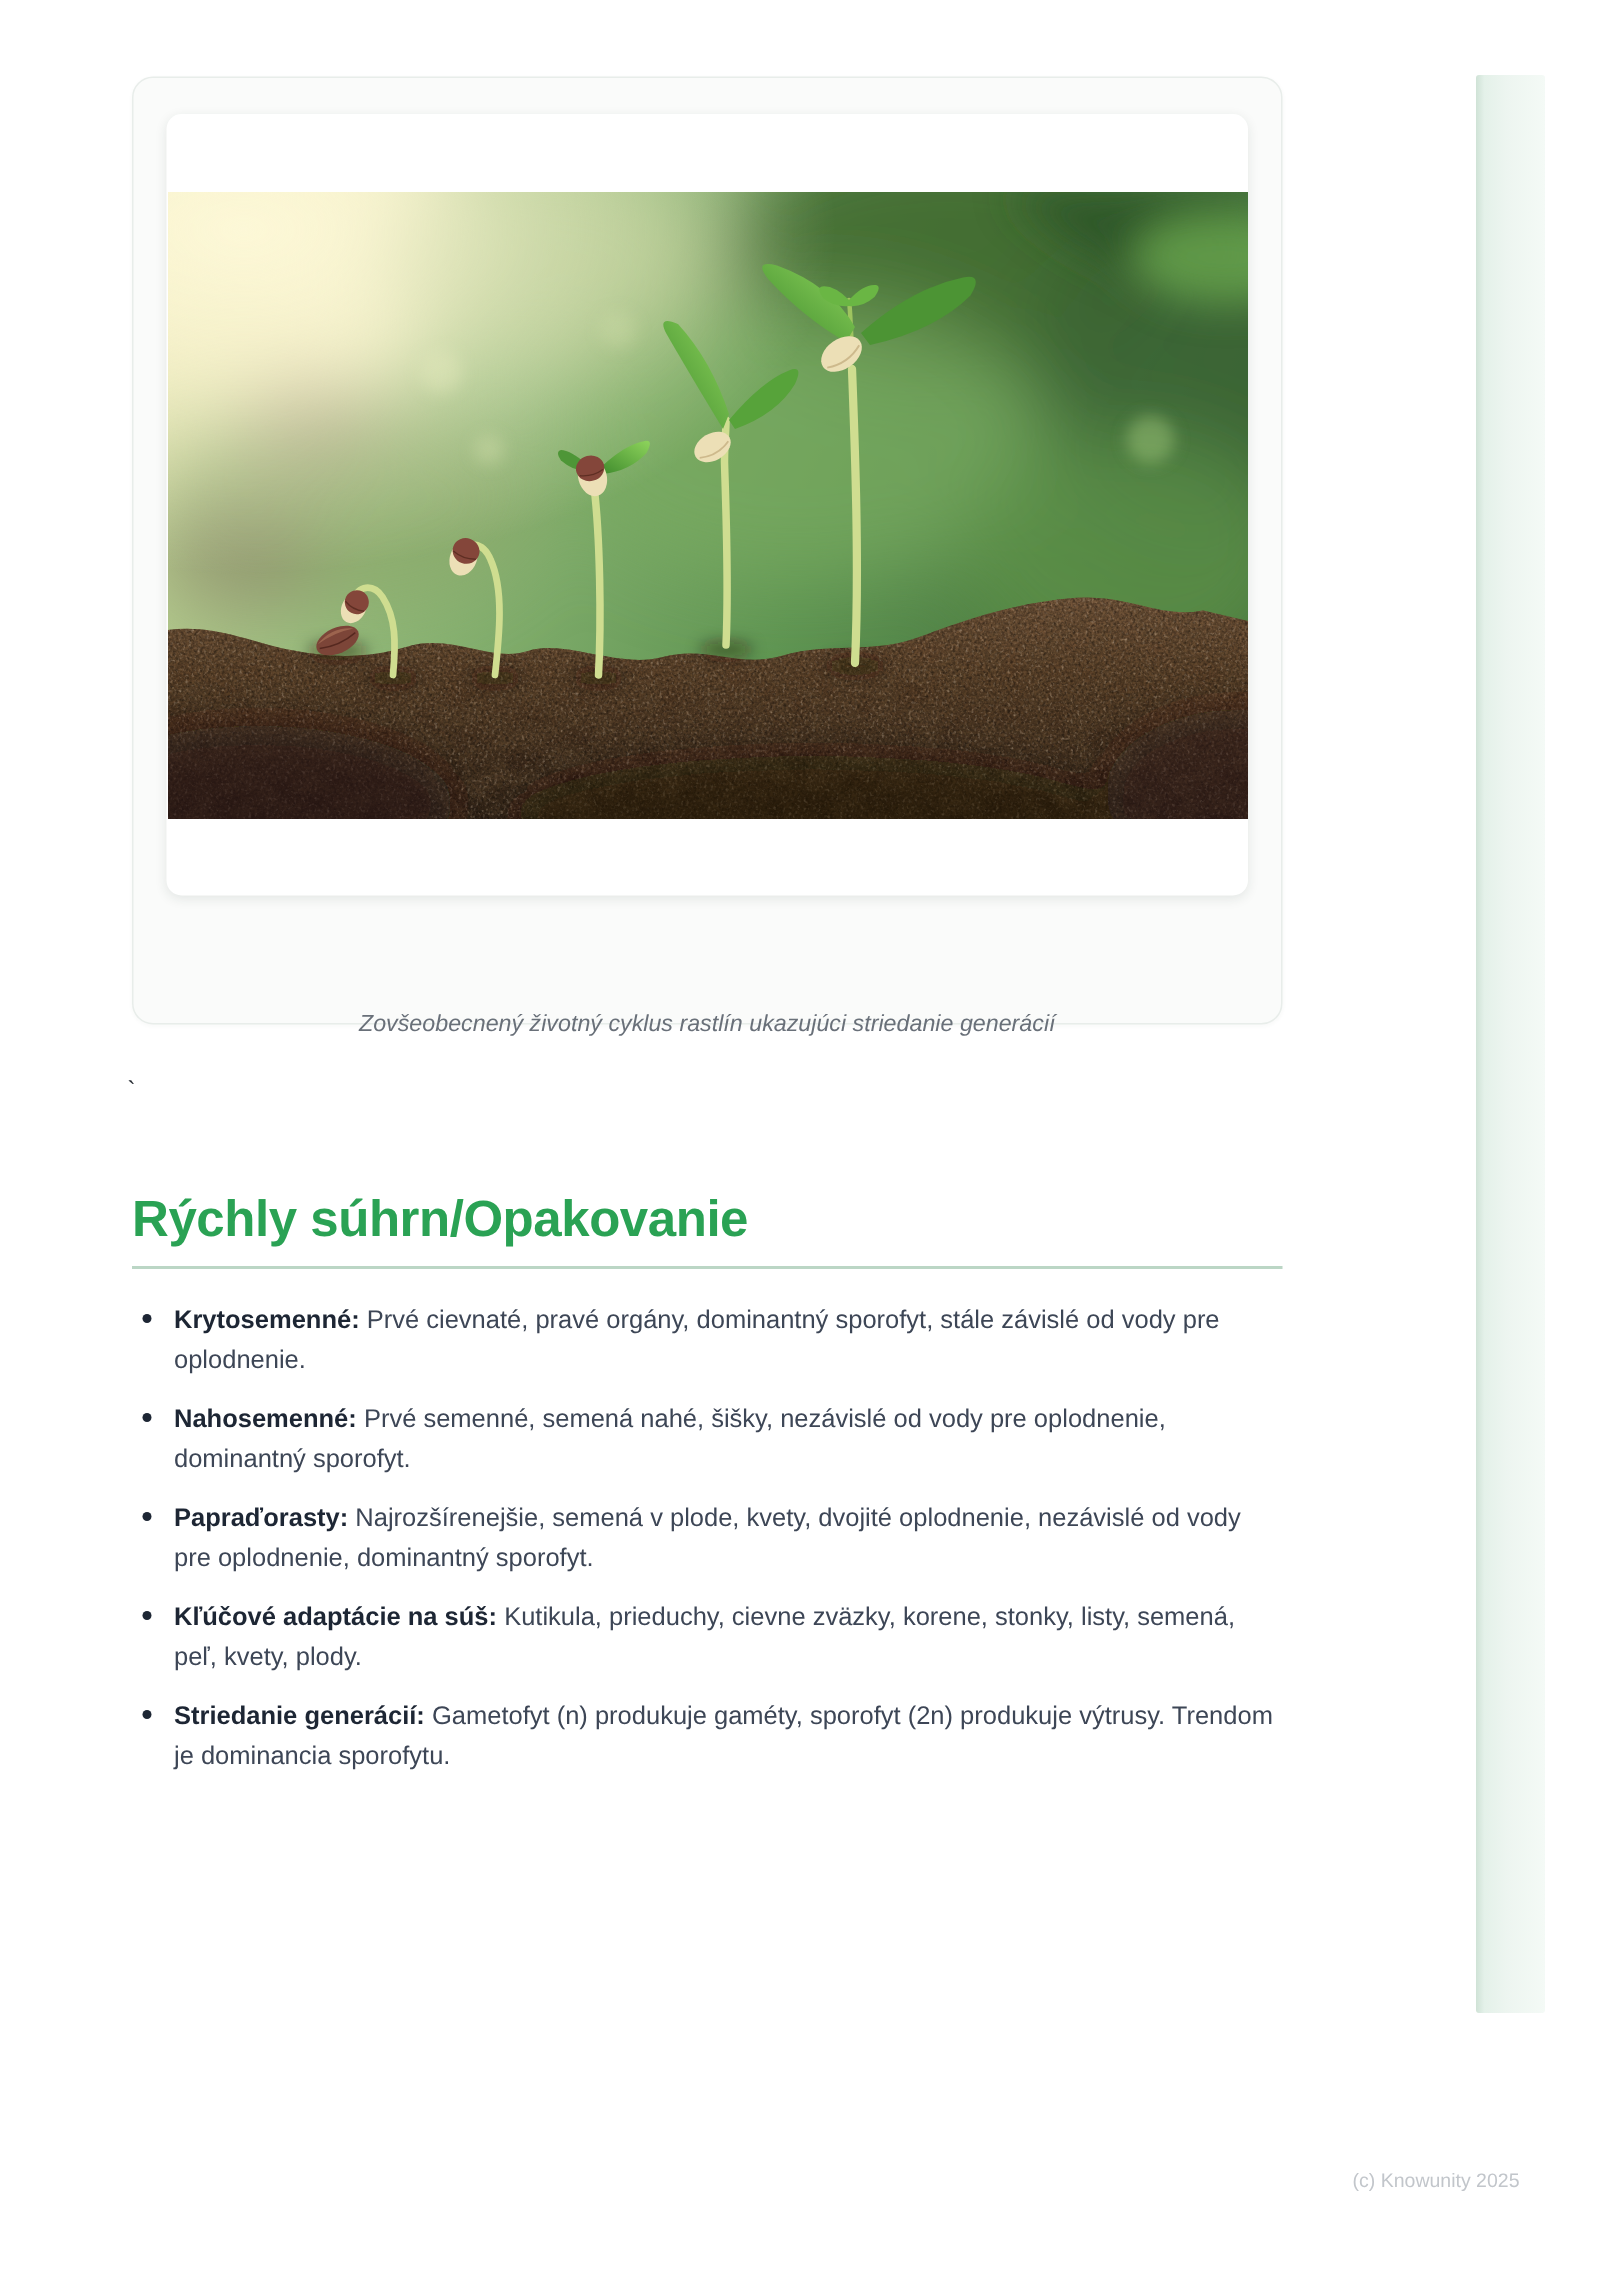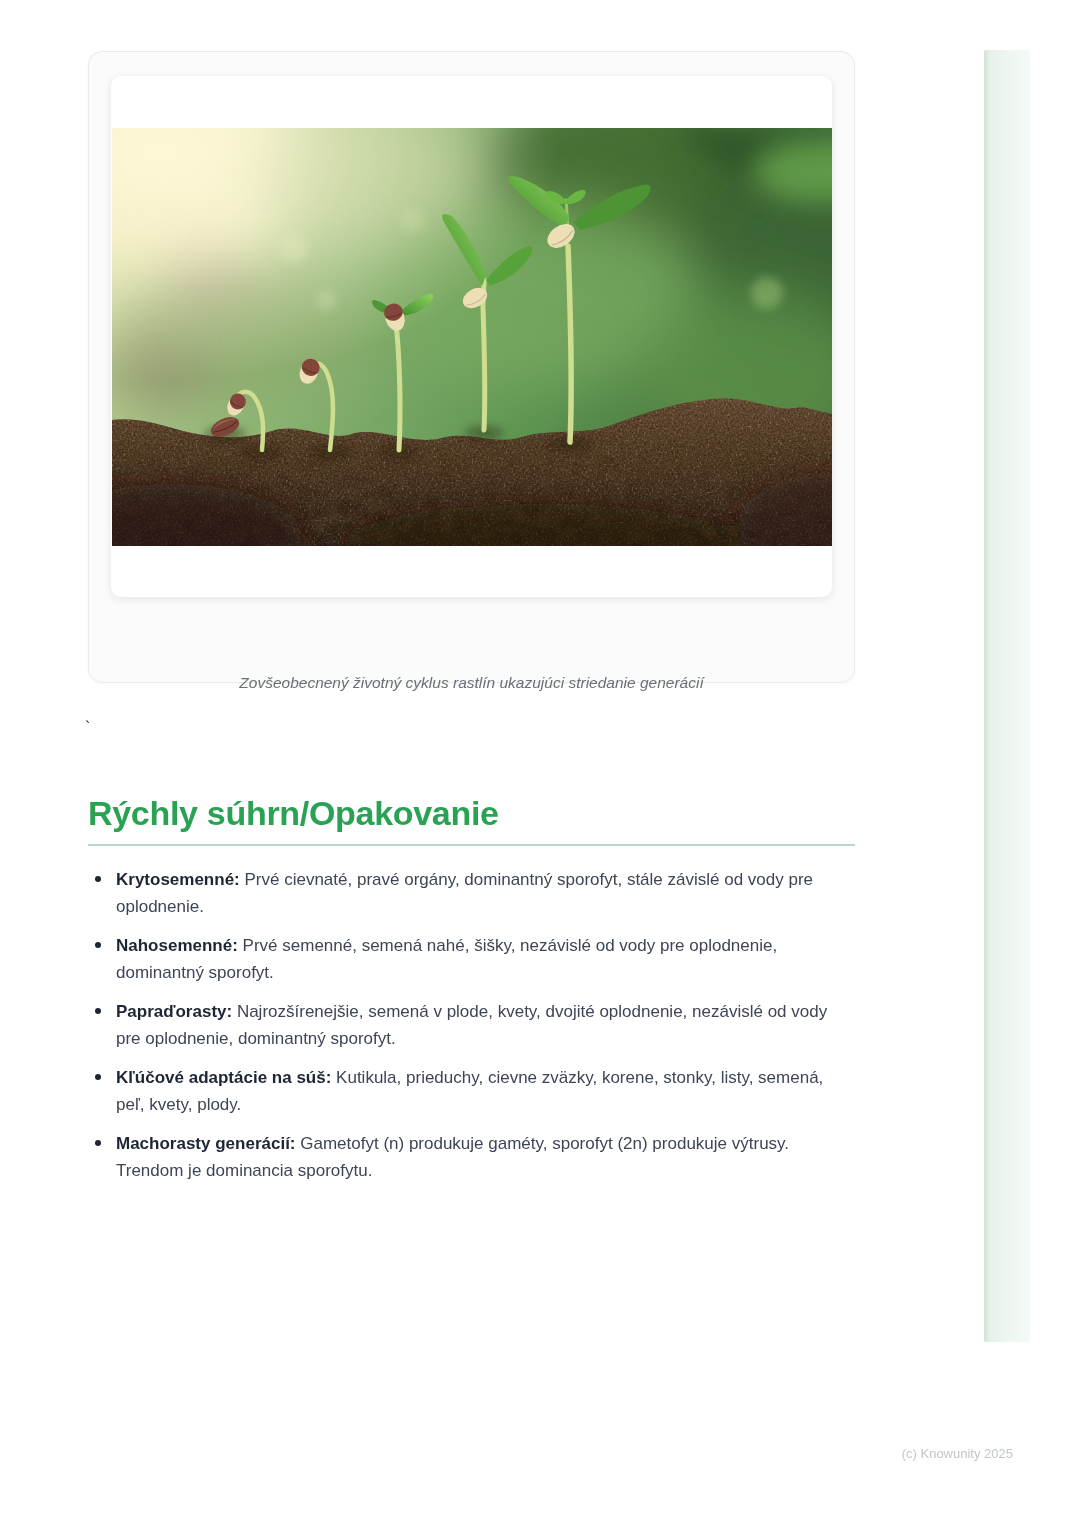--- a/index.html
+++ b/index.html
@@ -223,16 +223,16 @@
 <div class="stray-mark">`</div>
 
 <h1 class="section-heading">Rýchly súhrn/Opakovanie</h1>
 <div class="section-divider"></div>
 
 <ul class="summary-list">
   <li><span class="term">Krytosemenné:</span> <span>Prvé cievnaté, pravé orgány, dominantný sporofyt, stále závislé od vody pre oplodnenie.</span></li>
   <li><span class="term">Nahosemenné:</span> <span>Prvé semenné, semená nahé, šišky, nezávislé od vody pre oplodnenie, dominantný sporofyt.</span></li>
   <li><span class="term">Papraďorasty:</span> <span>Najrozšírenejšie, semená v plode, kvety, dvojité oplodnenie, nezávislé od vody pre oplodnenie, dominantný sporofyt.</span></li>
   <li><span class="term">Kľúčové adaptácie na súš:</span> <span>Kutikula, prieduchy, cievne zväzky, korene, stonky, listy, semená, peľ, kvety, plody.</span></li>
-  <li><span class="term">Machorasty generácií:</span> <span>Gametofyt (n) produkuje gaméty, sporofyt (2n) produkuje výtrusy. Trendom je dominancia sporofytu.</span></li>
+  <li><span class="term">Striedanie generácií:</span> <span>Gametofyt (n) produkuje gaméty, sporofyt (2n) produkuje výtrusy. Trendom je dominancia sporofytu.</span></li>
 </ul>
 
 <footer class="page-footer">(c) Knowunity 2025</footer>
 
 </body></html>

